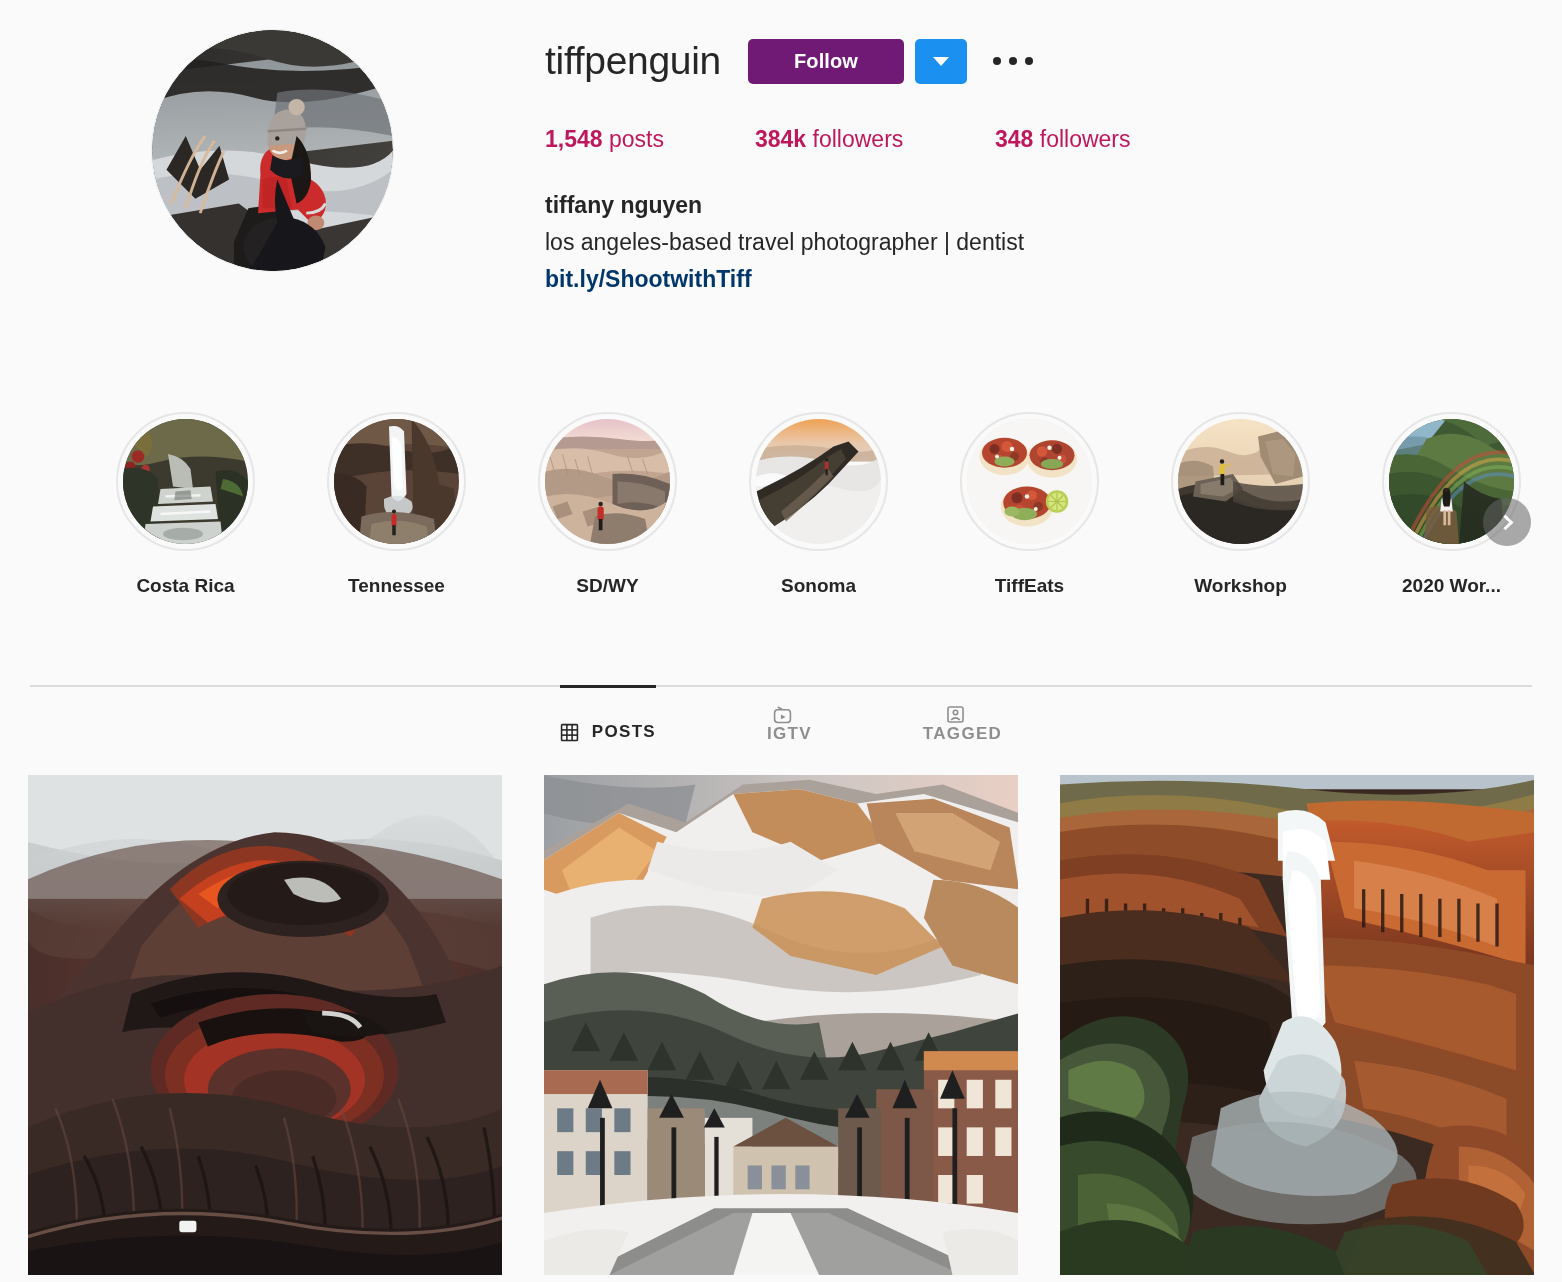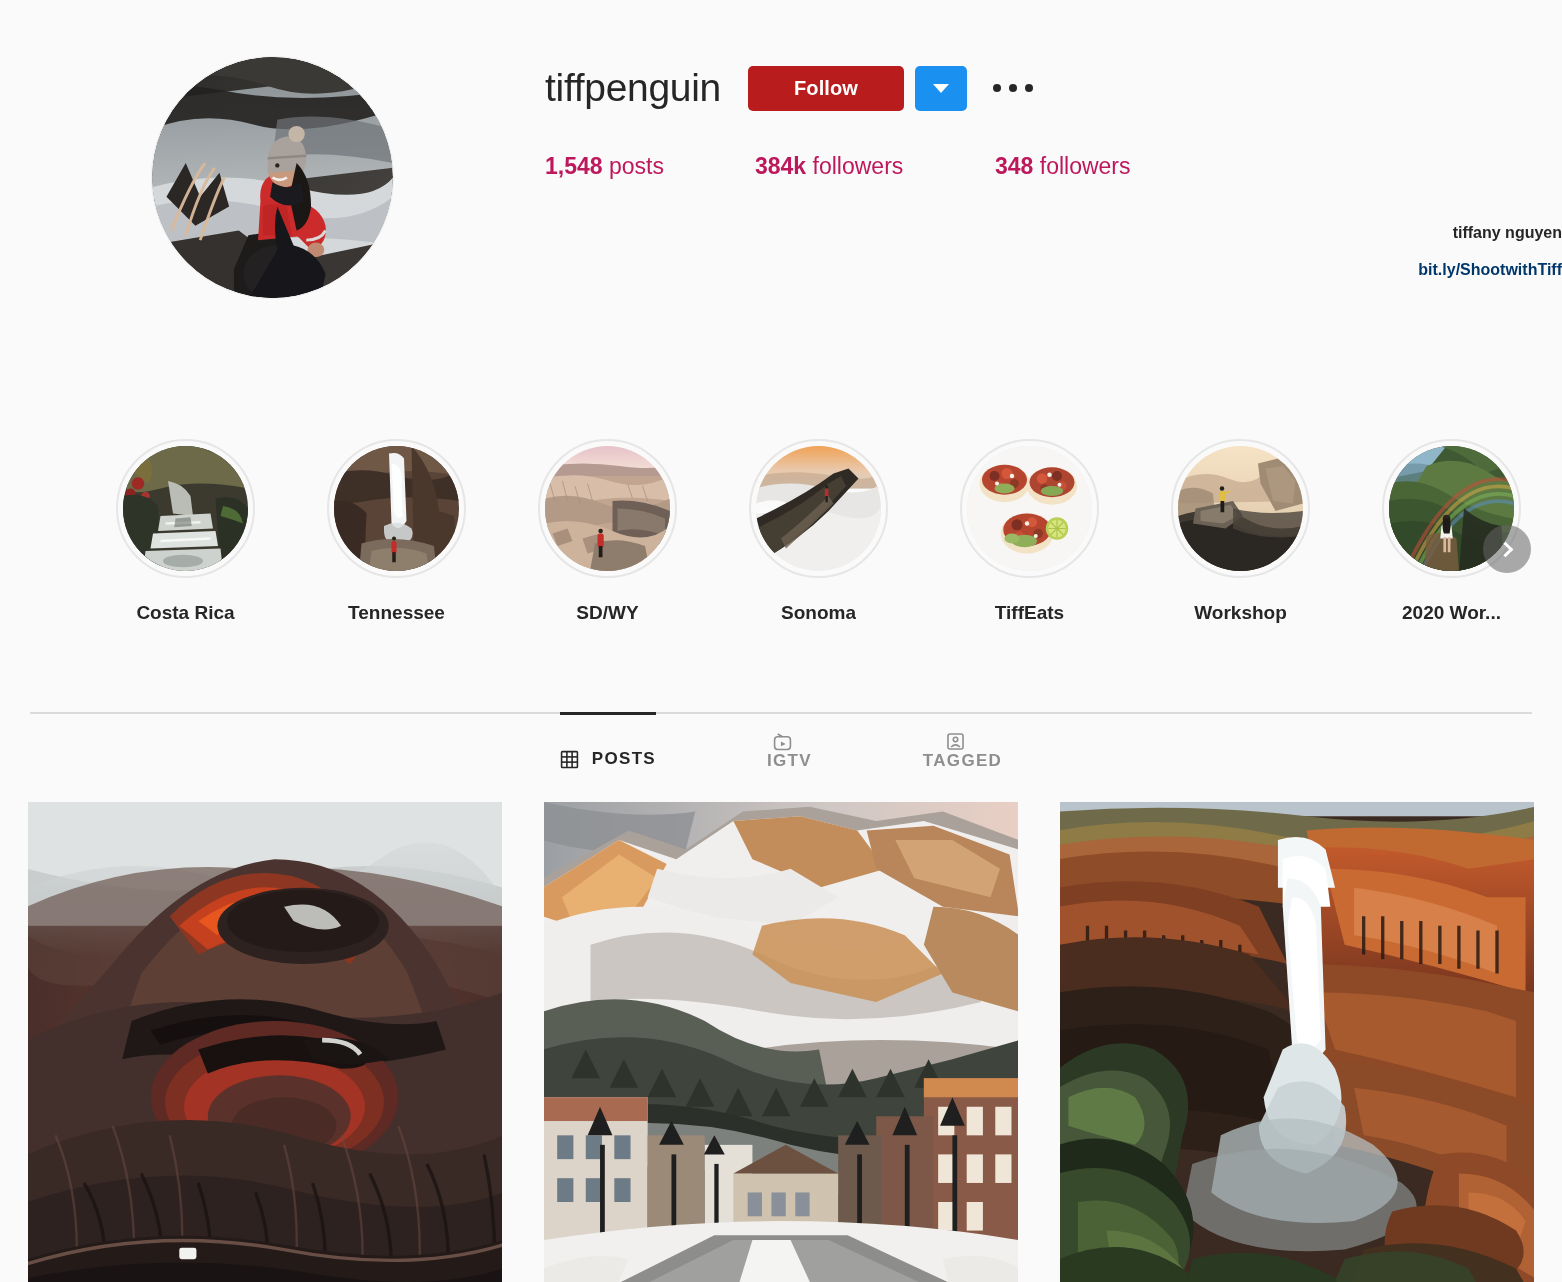--- a/index.html
+++ b/index.html
@@ -4,21 +4,21 @@
 <style>
   * { box-sizing: border-box; margin: 0; padding: 0; }
   html, body {
     width: 1562px;
     height: 1282px;
     background: #fafafa;
     font-family: "Liberation Sans", sans-serif;
     color: #262626;
     overflow: hidden;
   }
-  #page { position: relative; width: 1562px; height: 944px; background: #fafafa; margin-top: 27px; }
+  #page { position: relative; width: 1562px; height: 944px; background: #fafafa; }
 
   
   .profile-header {
     position: absolute;
     left: 0; top: 0;
     width: 1562px;
     height: 390px;
     display: flex;
   }
   .avatar-col {
@@ -43,21 +43,21 @@
   .name-row { display: flex; align-items: center; height: 50px; }
   .username {
     font-size: 39px;
     font-weight: 300;
     letter-spacing: -0.3px;
     color: #262626;
     line-height: 46px;
   }
   .follow-btn {
     margin-left: 27px;
-    background: #b91c1c;
+    background: #701a75;
     color: #ffffff;
     border: none;
     border-radius: 5px;
     width: 156px;
     height: 45px;
     font-size: 20px;
     font-weight: bold;
     font-family: "Liberation Sans", sans-serif;
     cursor: pointer;
     letter-spacing: 0.1px;
@@ -97,21 +97,21 @@
     margin-top: 39px;
     font-size: 23px;
     color: #be185d;
     line-height: 28px;
   }
   .stat { margin-right: 0; }
   .stat-posts { width: 210px; }
   .stat-followers { width: 240px; }
   .stat b { font-weight: bold; }
 
-  .bio { margin-top: 34px; font-size: 16px; line-height: 37px; color: #262626; text-align: right; }
+  .bio { margin-top: 34px; font-size: 23px; line-height: 37px; color: #262626; }
   .bio-name { font-weight: bold; }
   .bio-line { }
   .bio-link { color: #00376b; font-weight: bold; text-decoration: none; }
   .emoji { font-family: "DejaVu Sans", sans-serif; }
 
   
   .highlights {
     position: absolute;
     left: 4px; top: 412px;
     width: 1562px;
@@ -308,20 +308,21 @@
           <span>followers</span>
         </div>
         <div class="stat stat-following">
           <b>348</b>
           <span>followers</span>
         </div>
       </div>
 
       <div class="bio">
         <div class="bio-name">tiffany nguyen</div>
+        <div class="bio-line">los angeles-based travel photographer | dentist</div>
         <div><a class="bio-link" href="#">bit.ly/ShootwithTiff</a></div>
       </div>
 
     </div>
   </div>
 
   <div class="highlights">
 
     <div class="highlight">
       <div class="hl-ring">

